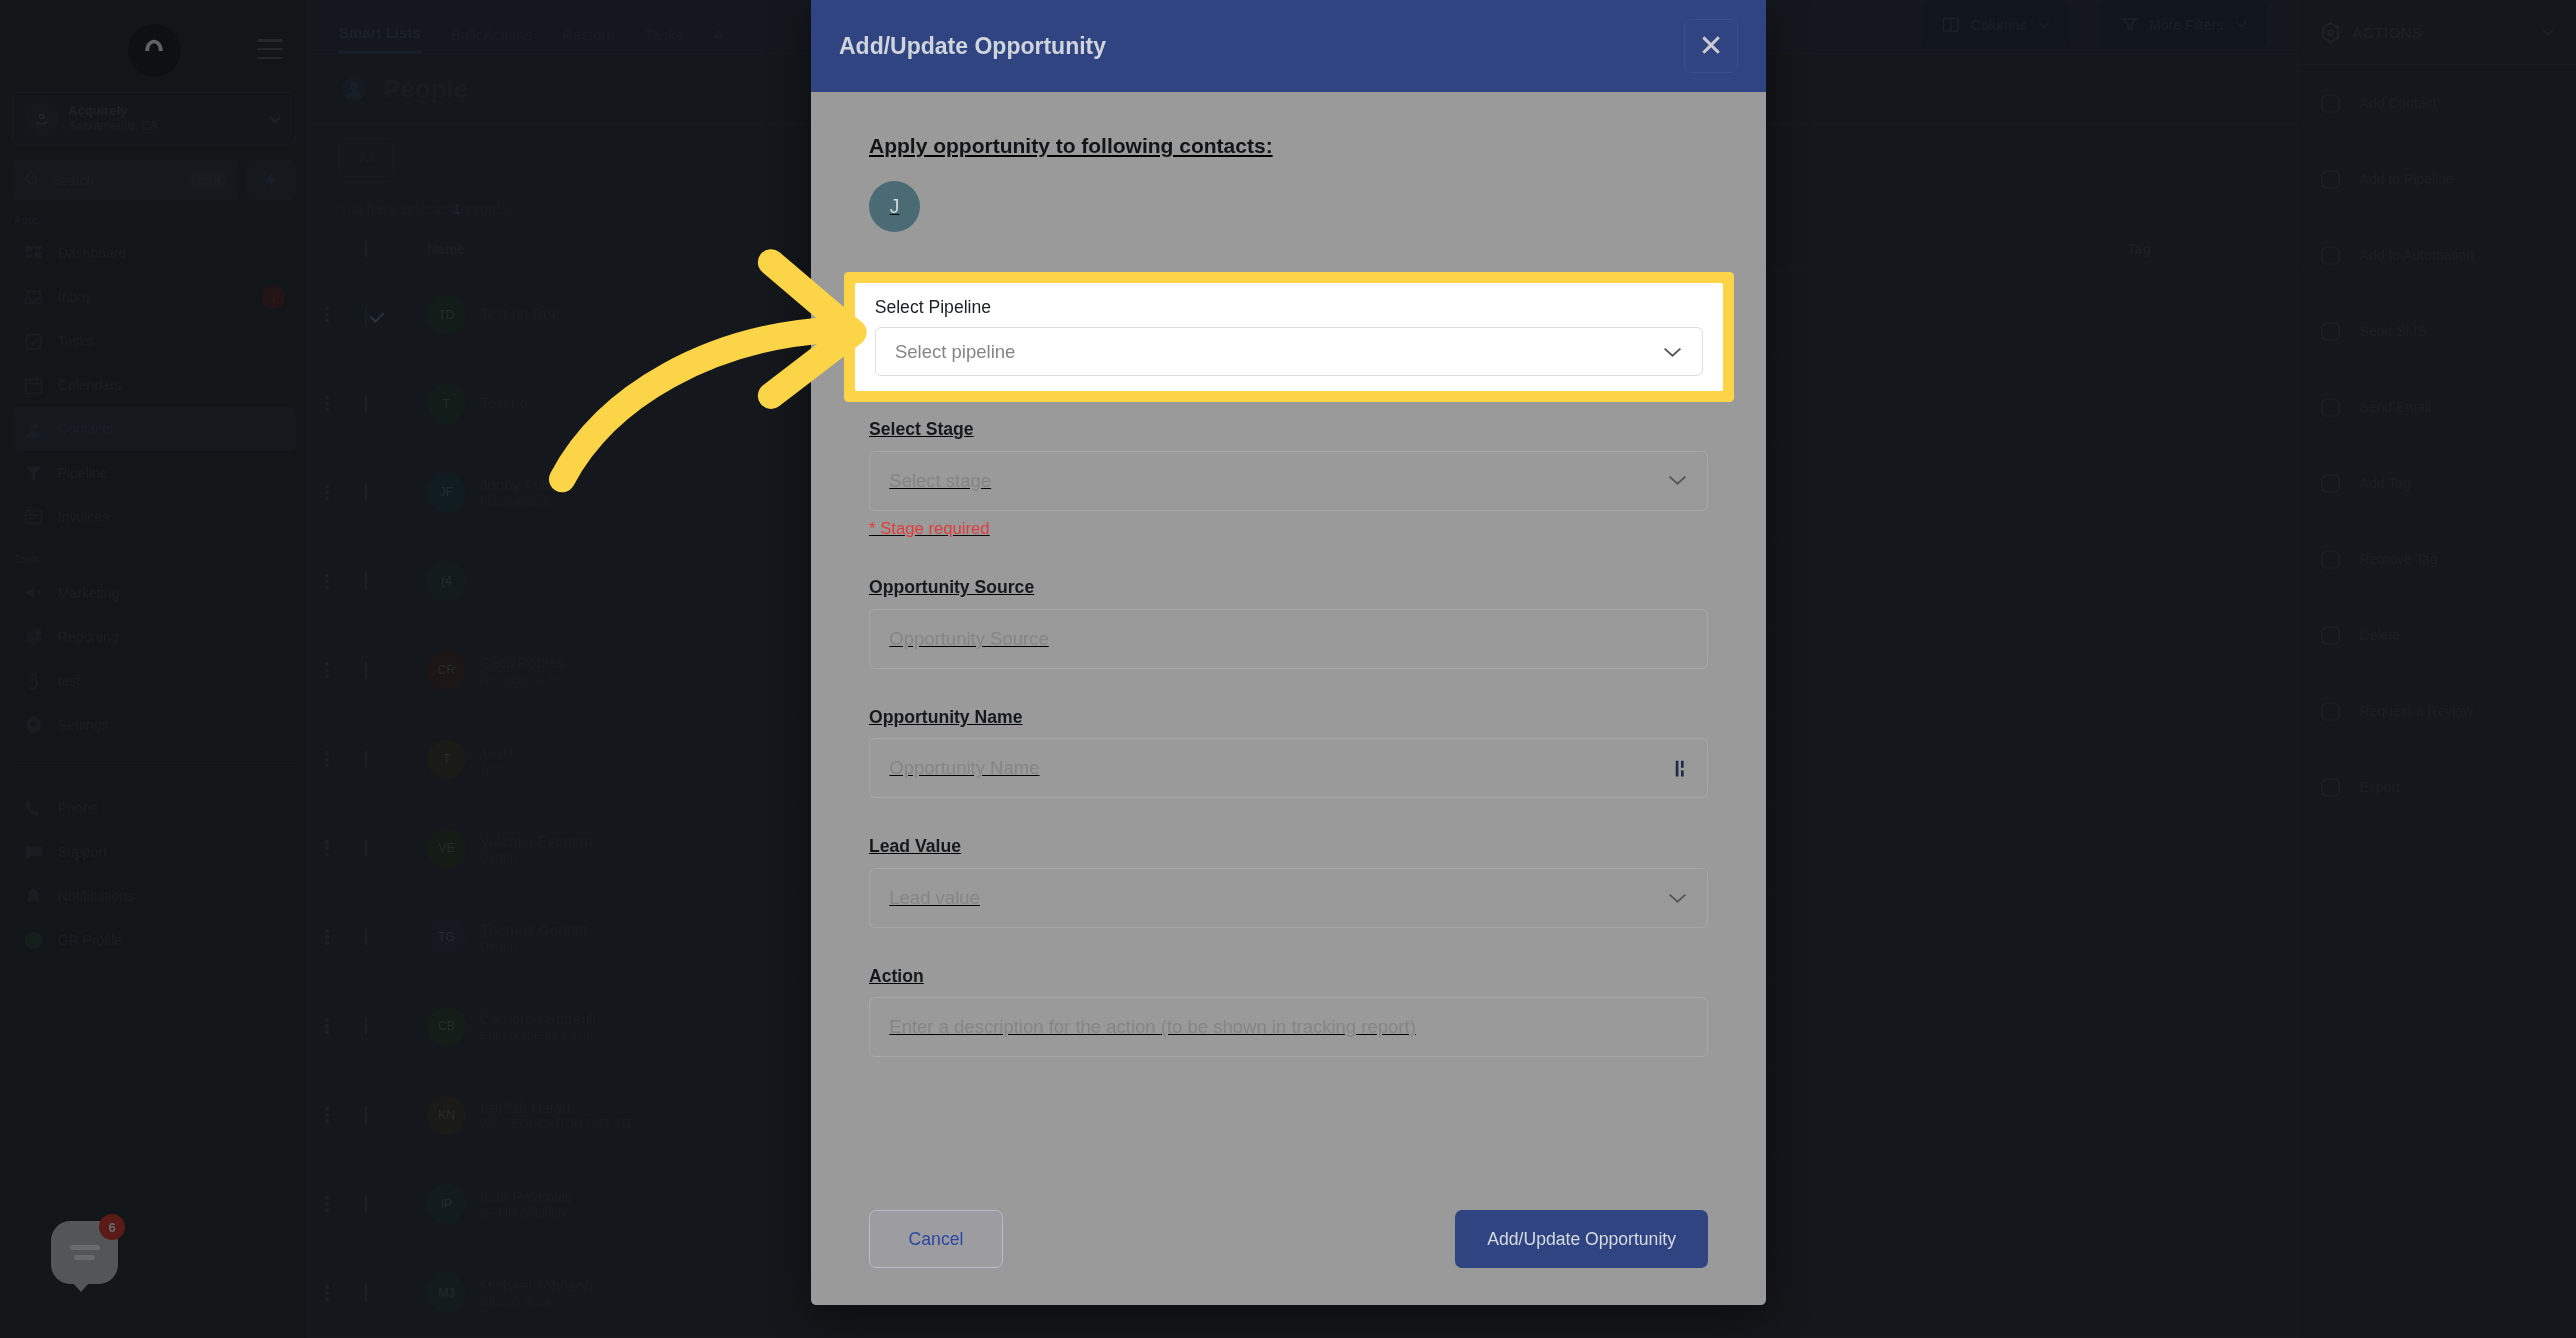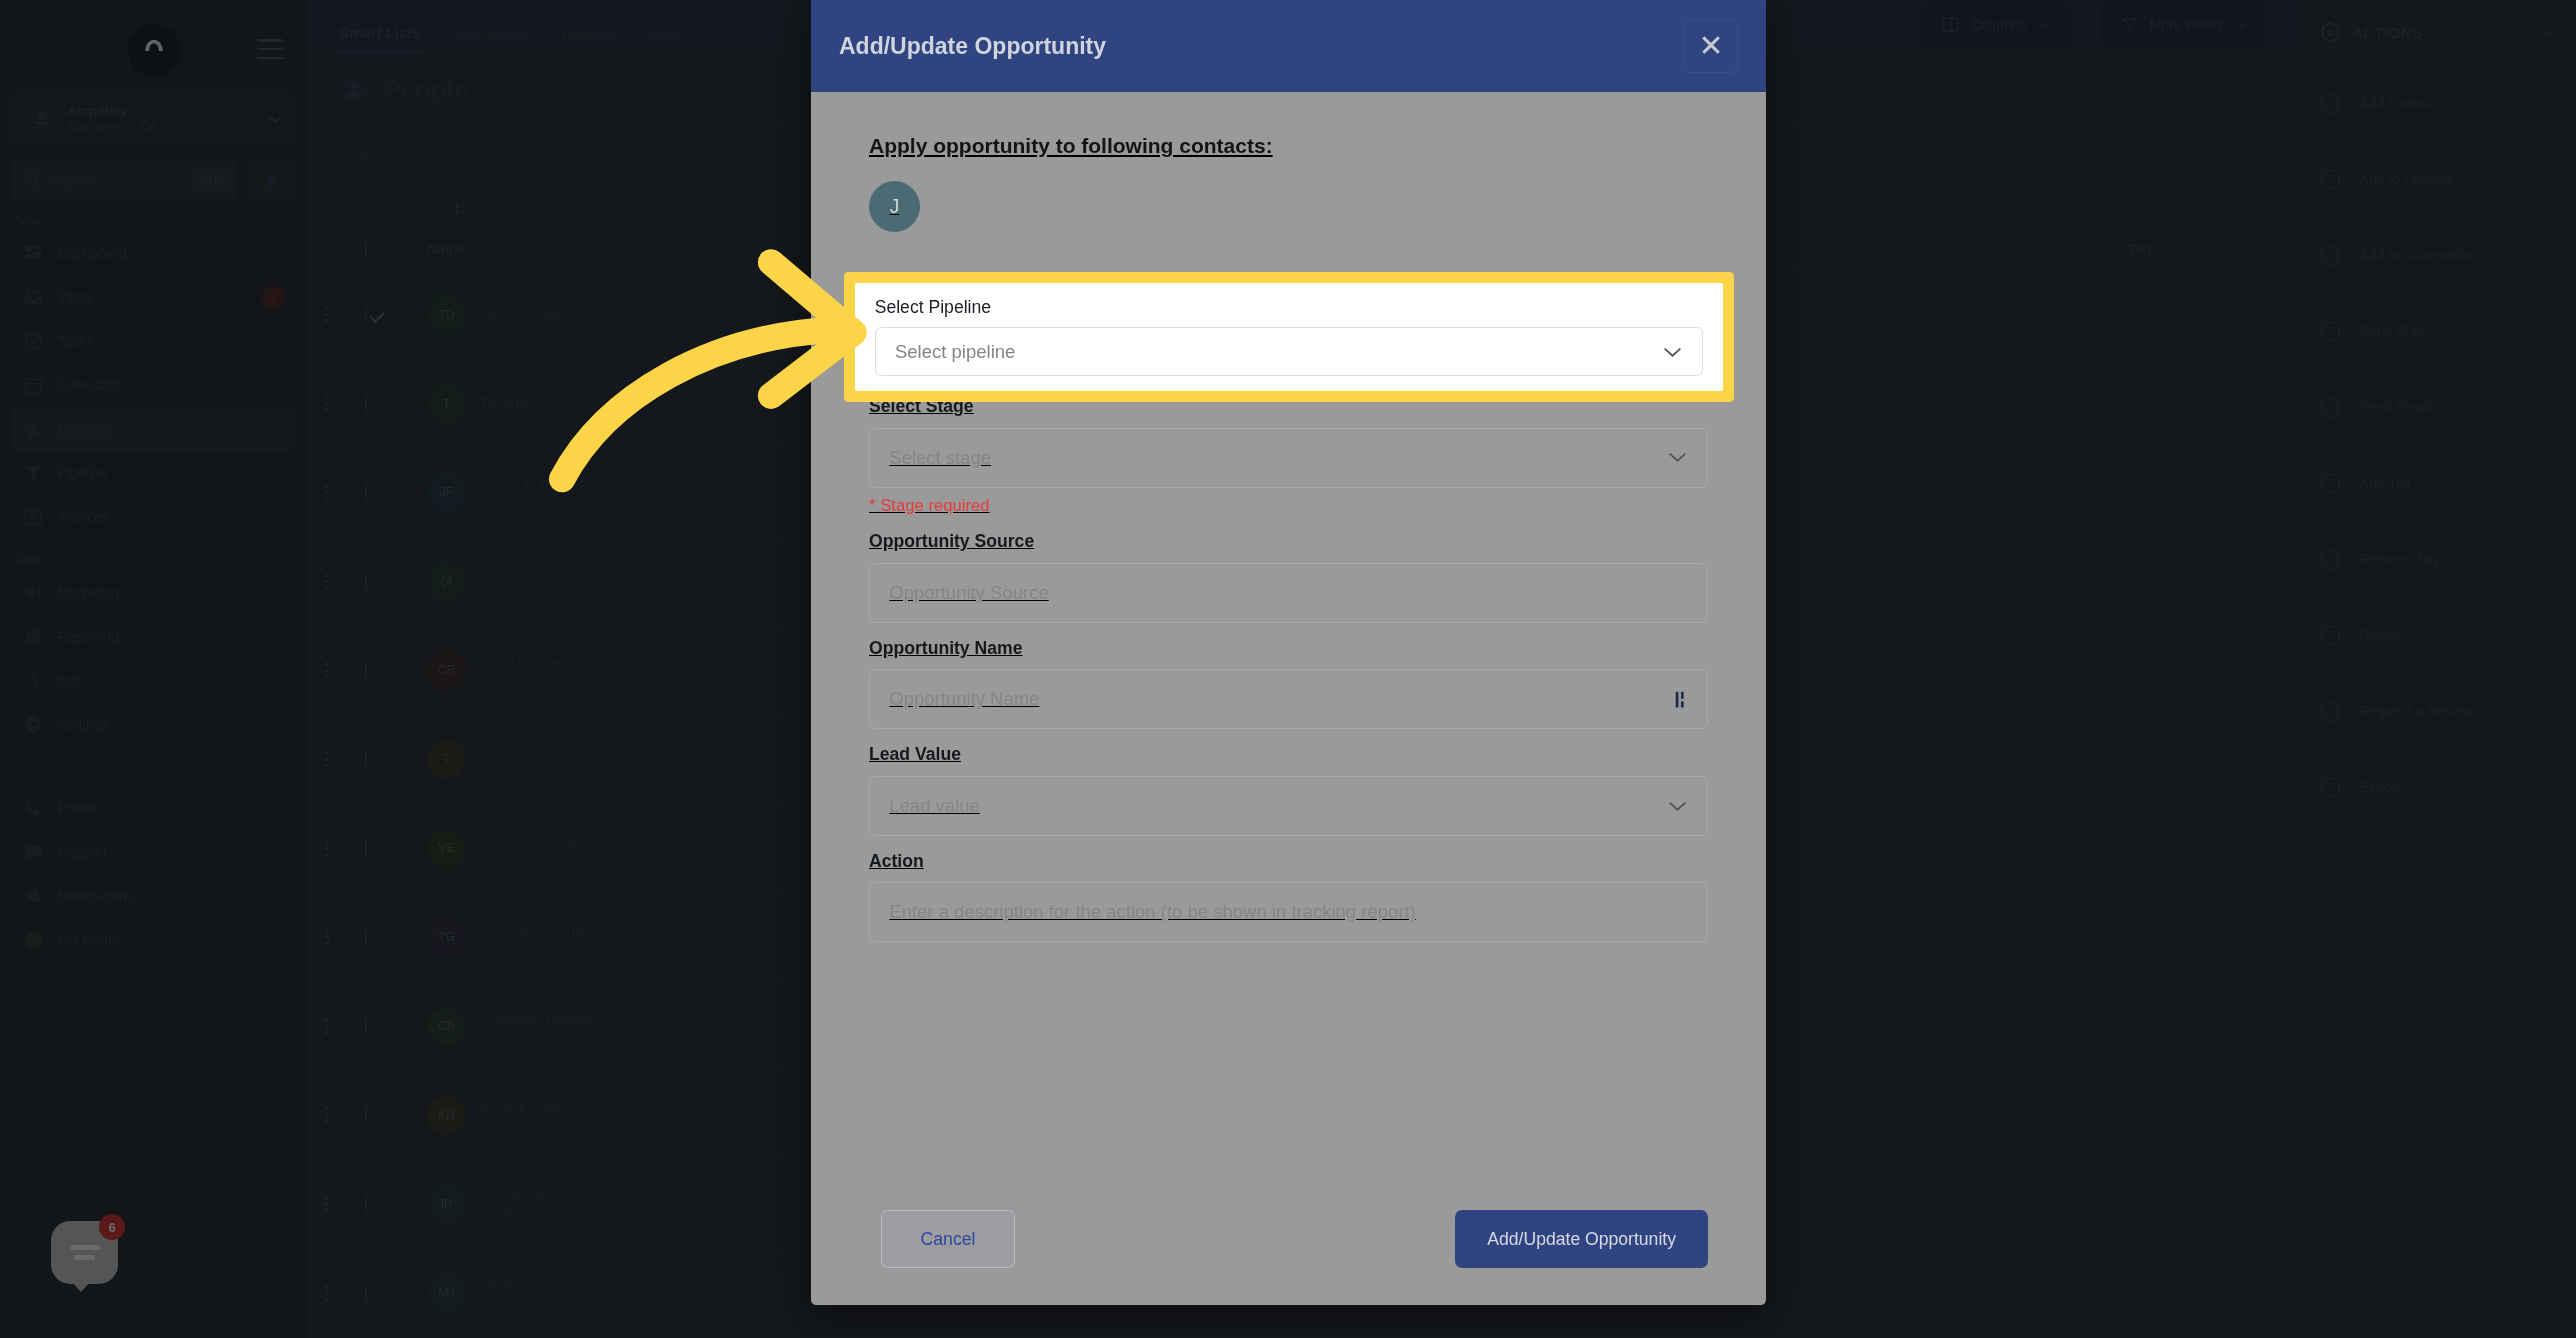--- a/index.html
+++ b/index.html
@@ -193,21 +193,21 @@
   .modal-body { flex: 1; padding: 42px 58px 0 58px; overflow: hidden; text-decoration: underline; }
 
   .apply-label { font-size: 21px; font-weight: bold; color: #121417; }
   .avatar-row { margin-top: 23px; }
   .avatar-lg {
     width: 51px; height: 51px; border-radius: 50%; background: #4a6b73;
     display: flex; align-items: center; justify-content: center;
     font-size: 19.3px; color: #cfd8da;
   }
 
-  .field { margin-top: 15px; }
+  .field { margin-top: 38px; }
   .field-label { font-size: 17.6px; font-weight: bold; color: #15181c; margin-bottom: 10.5px; }
   .control {
     height: 60px; border: 0.9px solid #a8a8a8; border-radius: 6.2px;
     display: flex; align-items: center; padding: 0 19.3px; gap: 8.8px;
     font-size: 18.5px; color: #858585;
   }
   .control .ctext { flex: 1; }
   .caret { width: 21px; height: 12.3px; flex: 0 0 21px; }
   .err { color: #e23c3c; font-size: 16.7px; margin-top: 8.8px; }
 
@@ -219,21 +219,21 @@
   .hl-inner {
     background: #fff; width: 100%; height: 100%; border-radius: 1.8px;
     padding: 14px 19.3px 0 19.3px;
   }
   .hl-inner .field-label { font-size: 17.6px; font-weight: normal; color: #1c1f24; margin-bottom: 8.8px; }
   .hl-inner .control { border-color: #dcdcdc; background: #fff; height: 49px; }
   .hl-inner .err { margin-top: 7px; }
 
   .modal-footer {
     display: flex; align-items: center; justify-content: space-between;
-    padding: 0 58px 0 58px; height: 132px; flex: 0 0 132px; margin-left: 12px;
+    padding: 0 58px 0 58px; height: 132px; flex: 0 0 132px;
   }
   .btn-cancel {
     width: 134px; height: 58px; border-radius: 7px; border: 0.9px solid #b9bcc6;
     background: #9d9da1; color: #2b47a0; font-size: 17.6px;
     display: flex; align-items: center; justify-content: center;
   }
   .btn-primary {
     height: 58px; padding: 0 32px; border-radius: 7px; background: #2f4480;
     color: #d6dae2; font-size: 17.6px; display: flex; align-items: center; justify-content: center;
   }

